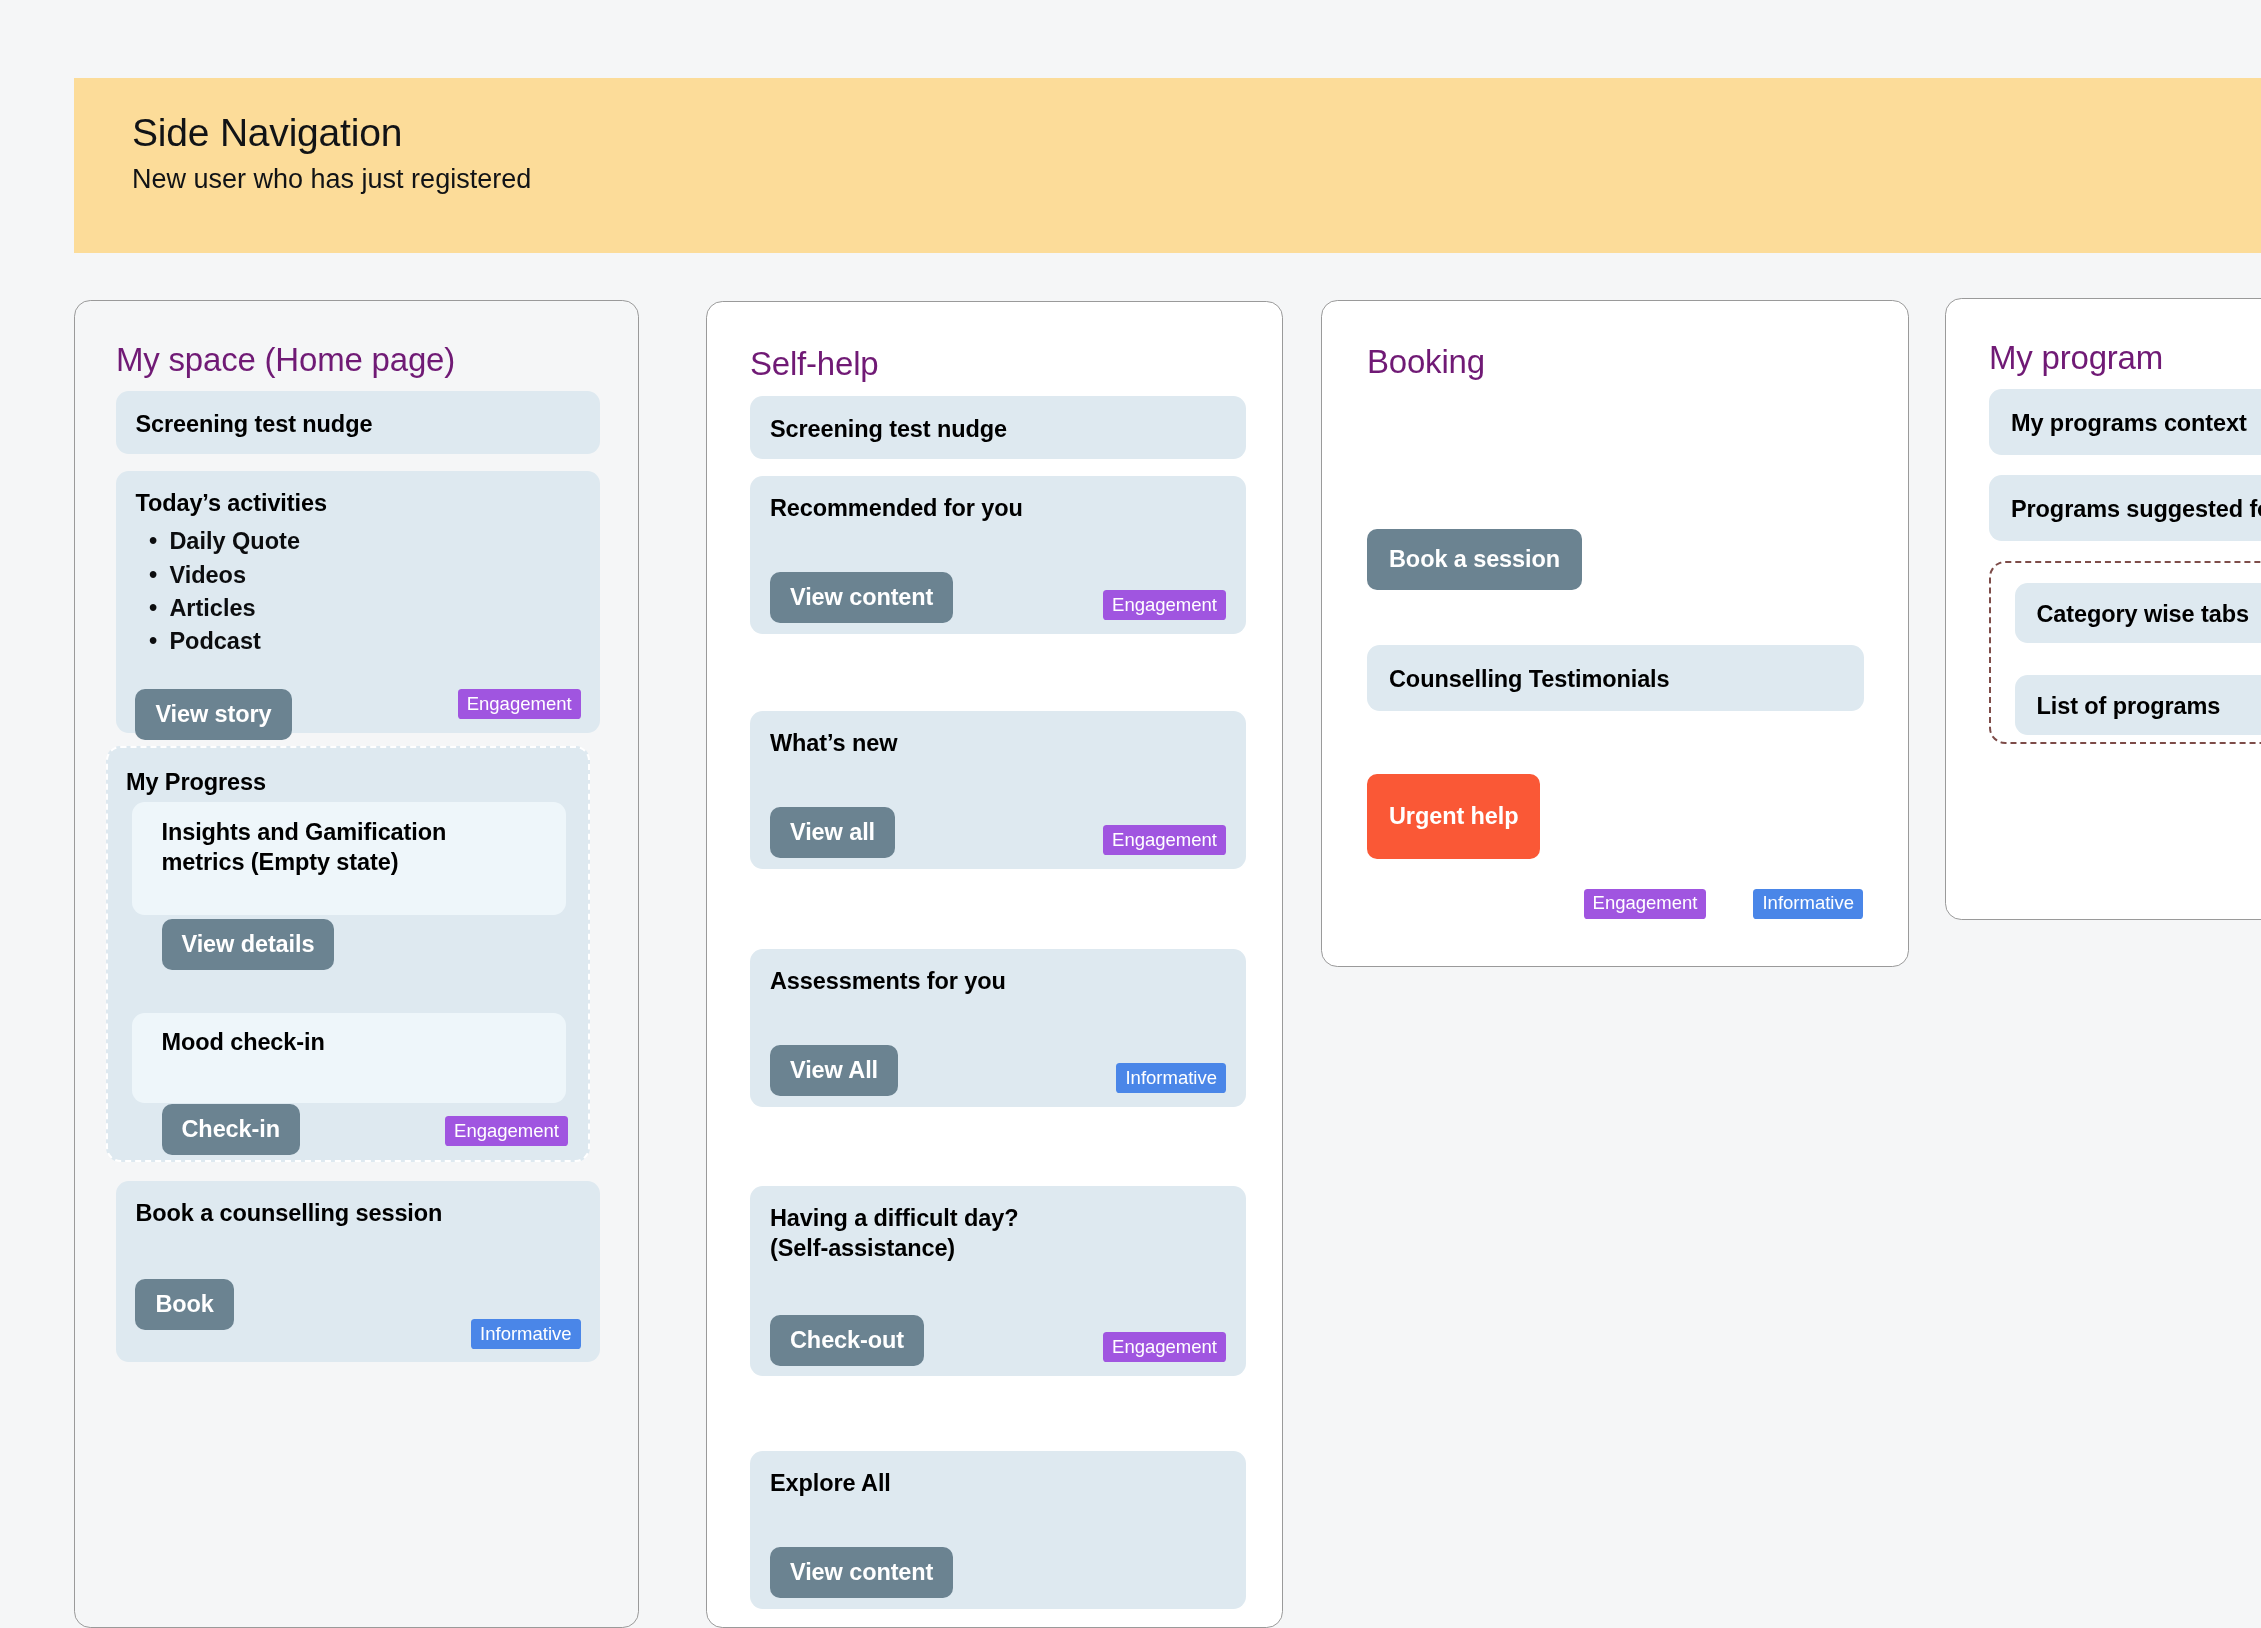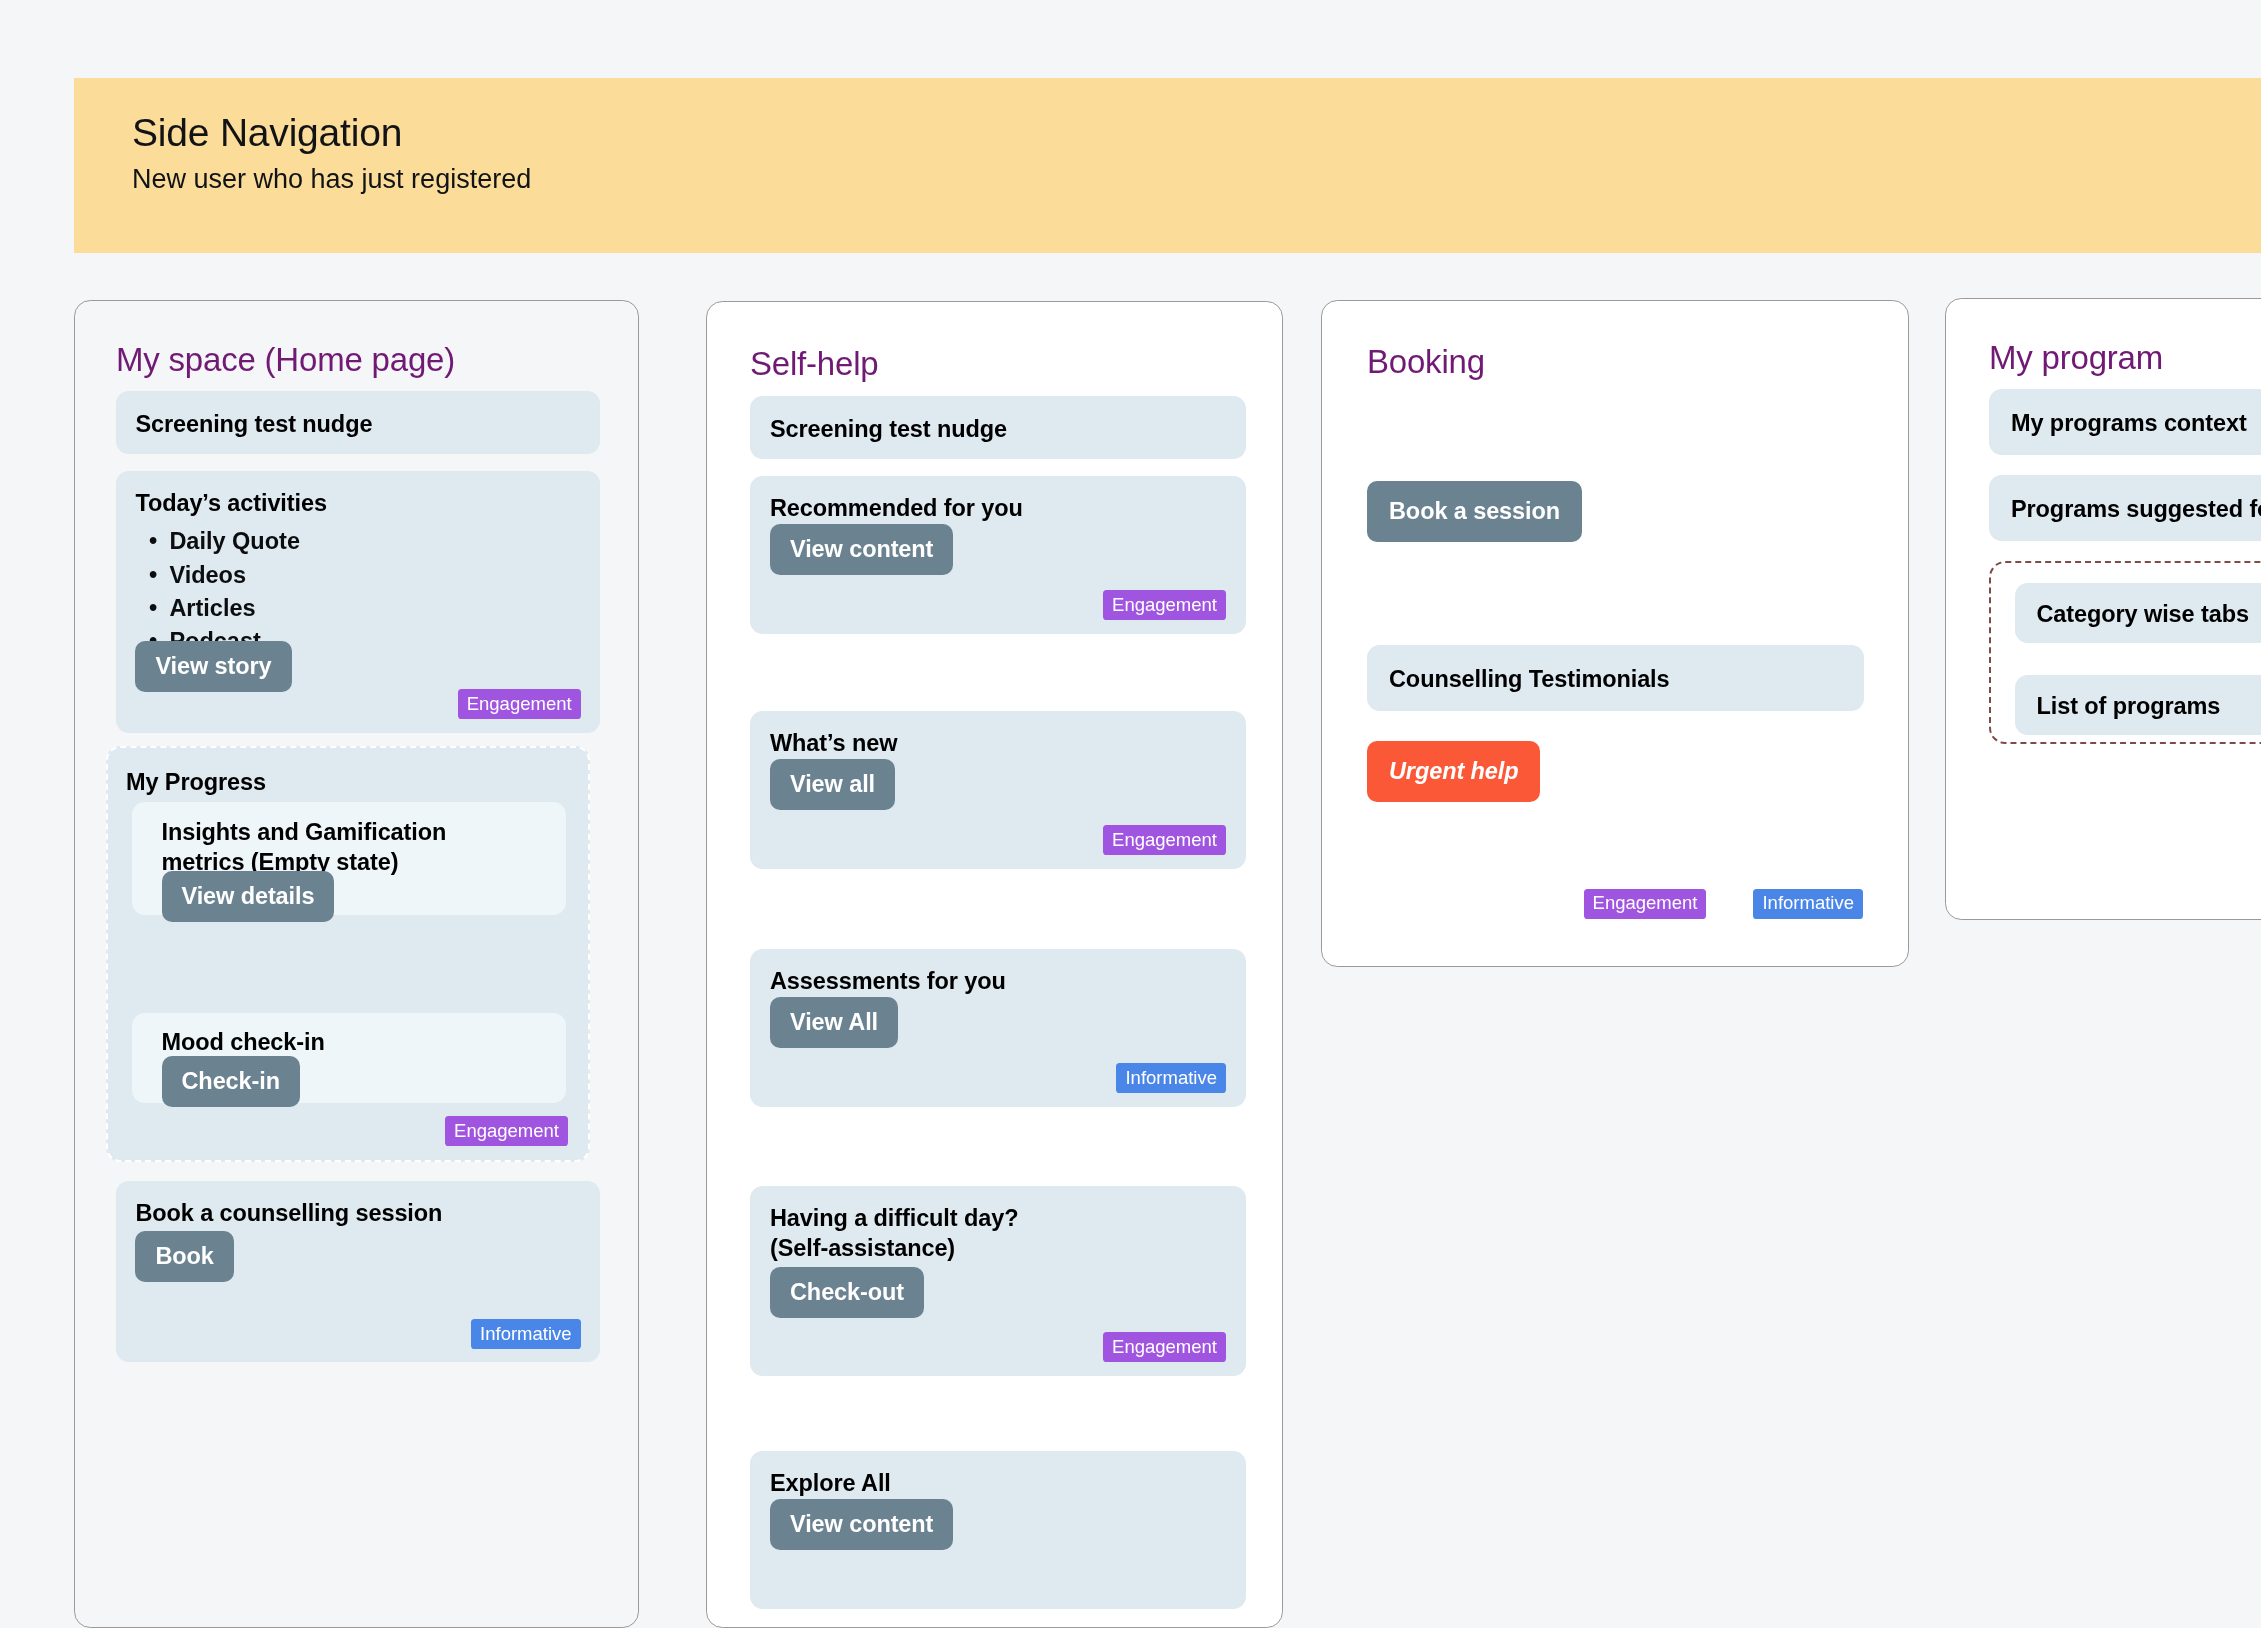--- a/index.html
+++ b/index.html
@@ -93,20 +93,21 @@
     background: #6b8391;
     color: #ffffff;
     border: none;
     border-radius: 10px;
     font-family: "Liberation Sans", sans-serif;
     font-size: 23.5px;
     font-weight: 700;
     letter-spacing: -0.1px;
     padding: 11.8px 20px;
     cursor: pointer;
+    margin-top: 48px;
   }
   .btn.urgent { background: #fa5836; }
 
   
   .badge {
     display: inline-flex;
     align-items: center;
     justify-content: center;
     color: #ffffff;
     font-size: 18.5px;
@@ -245,21 +246,21 @@
     <div class="col-title" style="position:absolute; left:45px; top:44px;">Booking</div>
 
 
     <button class="btn" style="position:absolute; left:45px; top:180px; padding:17px 22px;">Book a session</button>
 
 
     <div class="tile" style="left:45px; top:344px; width:497px; height:66px; position:absolute;">
       <div class="tile-label" style="position:absolute; left:22px; top:19px;">Counselling Testimonials</div>
     </div>
 
-    <button class="btn urgent" style="position:absolute; left:45px; top:440px; padding:17px 22px;font-style:italic;">Urgent help</button>
+    <button class="btn urgent" style="position:absolute; left:45px; top:425px; padding:29px 22px;">Urgent help</button>
 
     <div class="badge-row" style="right:45px; bottom:47px;">
       <span class="badge engagement">Engagement</span>
       <span class="badge informative">Informative</span>
     </div>
   </div>
 
   <div class="col white" style="left:1945px; top:298px; width:582px; height:622px;">
 
     <div class="col-title" style="position:absolute; left:43px; top:42px;">My program</div>

